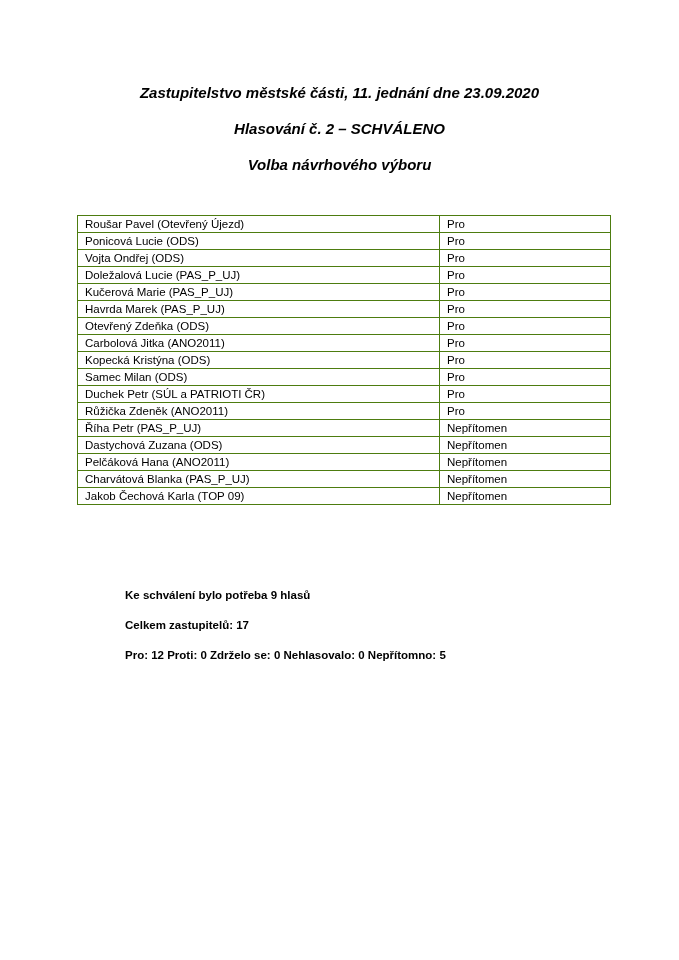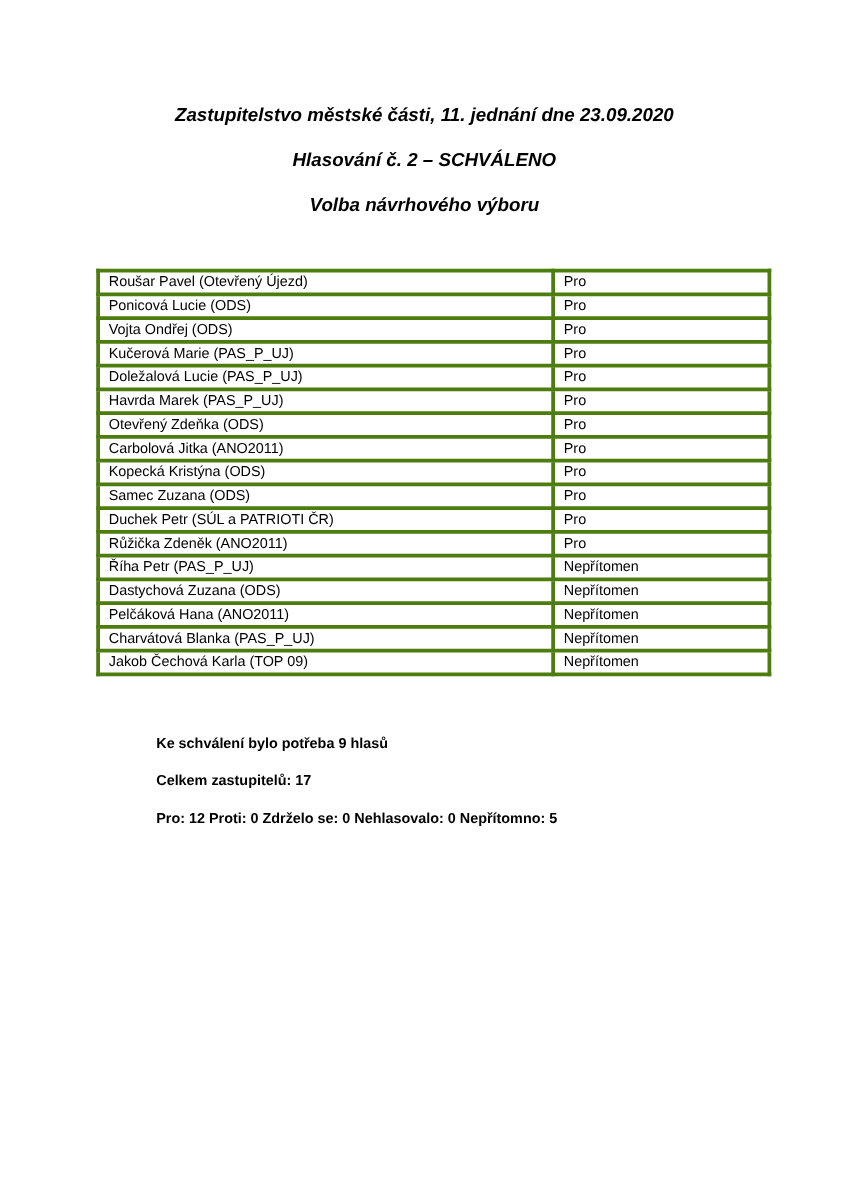--- a/index.html
+++ b/index.html
@@ -34,21 +34,21 @@
   table.vote-table {
     position: absolute;
     top: 215px;
     left: 77px;
     width: 531px;
     border-collapse: collapse;
     table-layout: fixed;
     font-size: 11.5px;
   }
   table.vote-table td {
-    border: 3px solid #4d7c0f;
+    border: 1px solid #4d7c0f;
     height: 16px;
     padding: 0 7px;
     vertical-align: middle;
     white-space: nowrap;
     overflow: hidden;
   }
   table.vote-table td.col-name { width: 347px; }
   table.vote-table td.col-vote { width: 156px; }
 
   .summary {
@@ -84,45 +84,45 @@
         </tr>
         <tr>
           <td class="col-name">Ponicová Lucie (ODS)</td>
           <td class="col-vote">Pro</td>
         </tr>
         <tr>
           <td class="col-name">Vojta Ondřej (ODS)</td>
           <td class="col-vote">Pro</td>
         </tr>
         <tr>
-          <td class="col-name">Kučerová Marie (PAS_P_UJ)</td>
+          <td class="col-name">Doležalová Lucie (PAS_P_UJ)</td>
           <td class="col-vote">Pro</td>
         </tr>
         <tr>
-          <td class="col-name">Doležalová Lucie (PAS_P_UJ)</td>
+          <td class="col-name">Kučerová Marie (PAS_P_UJ)</td>
           <td class="col-vote">Pro</td>
         </tr>
         <tr>
           <td class="col-name">Havrda Marek (PAS_P_UJ)</td>
           <td class="col-vote">Pro</td>
         </tr>
         <tr>
           <td class="col-name">Otevřený Zdeňka (ODS)</td>
           <td class="col-vote">Pro</td>
         </tr>
         <tr>
           <td class="col-name">Carbolová Jitka (ANO2011)</td>
           <td class="col-vote">Pro</td>
         </tr>
         <tr>
           <td class="col-name">Kopecká Kristýna (ODS)</td>
           <td class="col-vote">Pro</td>
         </tr>
         <tr>
-          <td class="col-name">Samec Zuzana (ODS)</td>
+          <td class="col-name">Samec Milan (ODS)</td>
           <td class="col-vote">Pro</td>
         </tr>
         <tr>
           <td class="col-name">Duchek Petr (SÚL a PATRIOTI ČR)</td>
           <td class="col-vote">Pro</td>
         </tr>
         <tr>
           <td class="col-name">Růžička Zdeněk (ANO2011)</td>
           <td class="col-vote">Pro</td>
         </tr>

